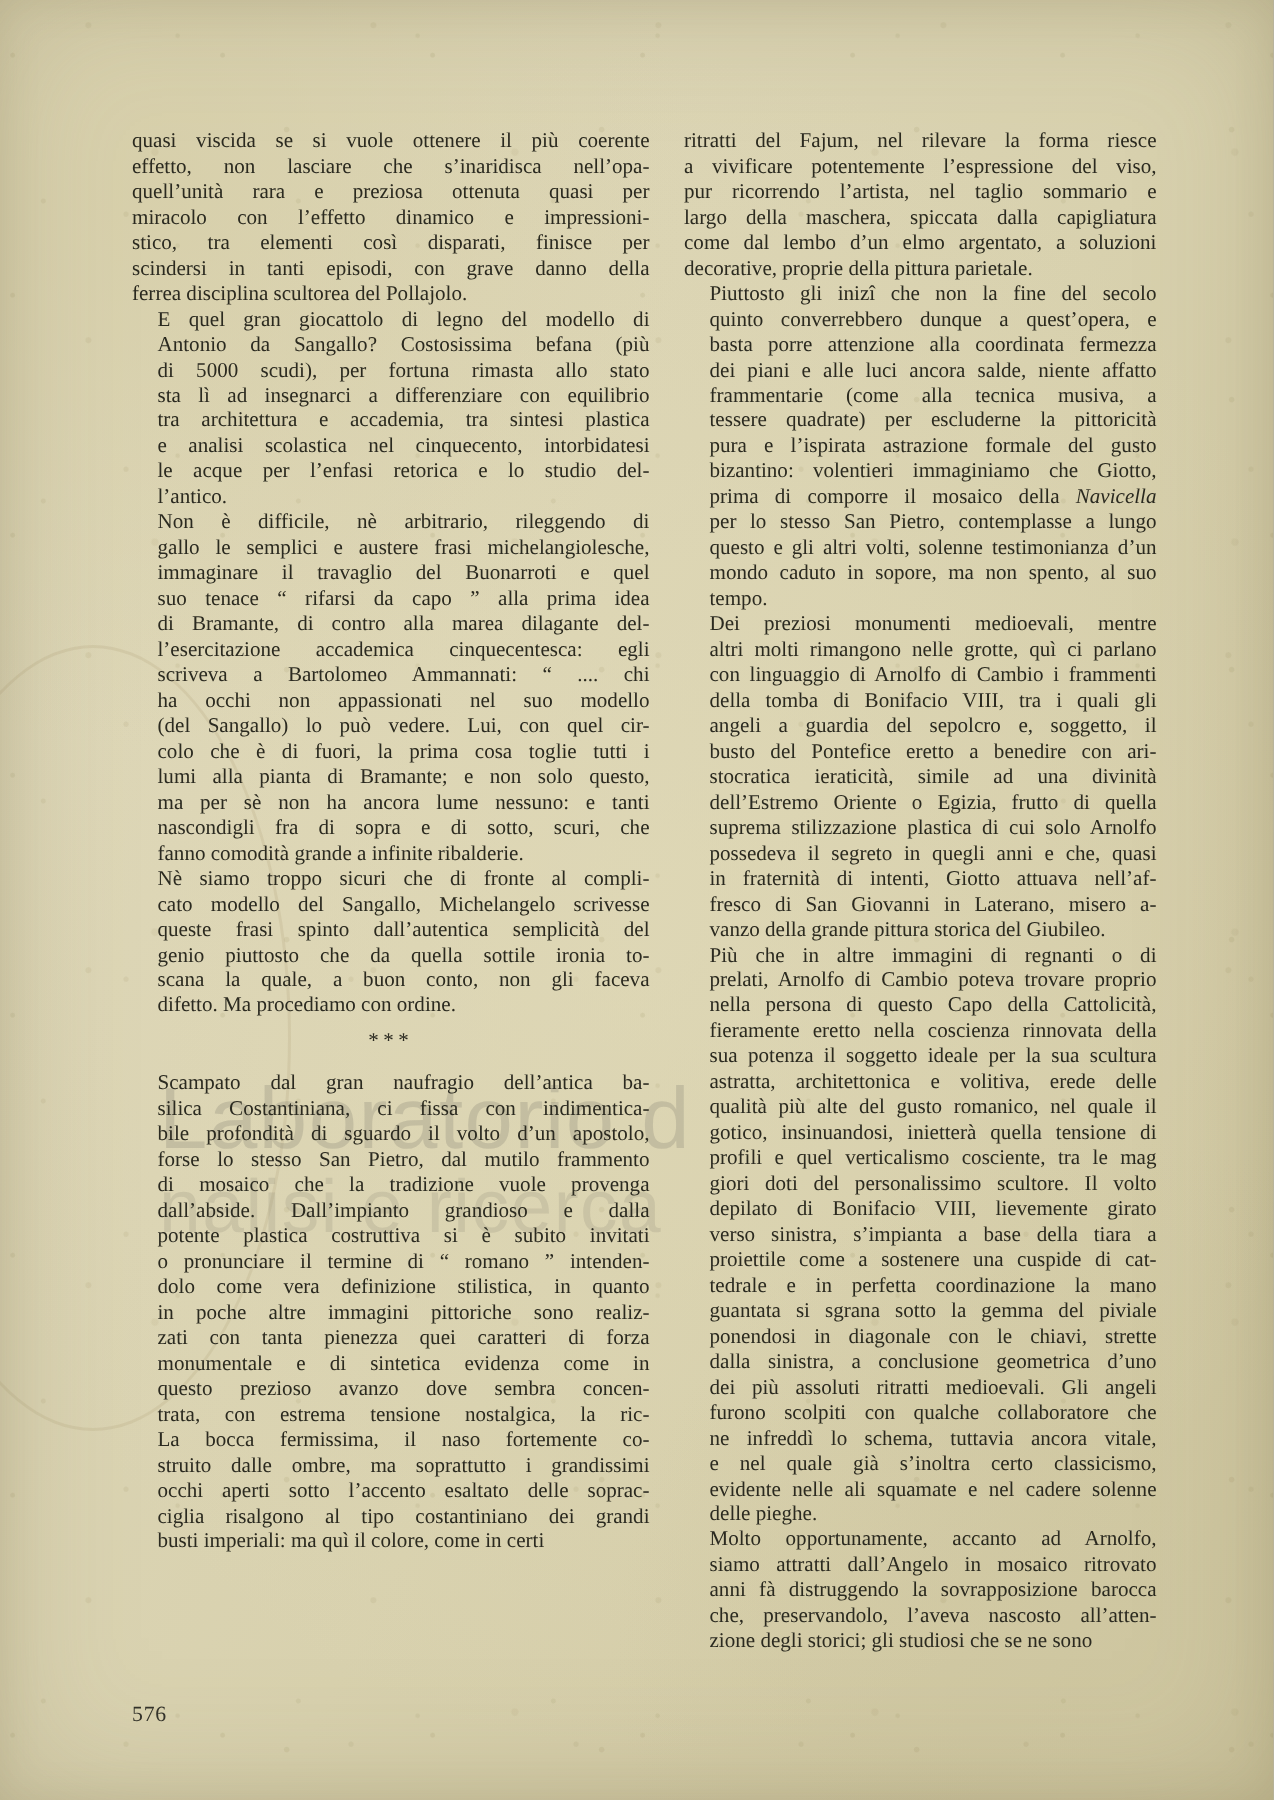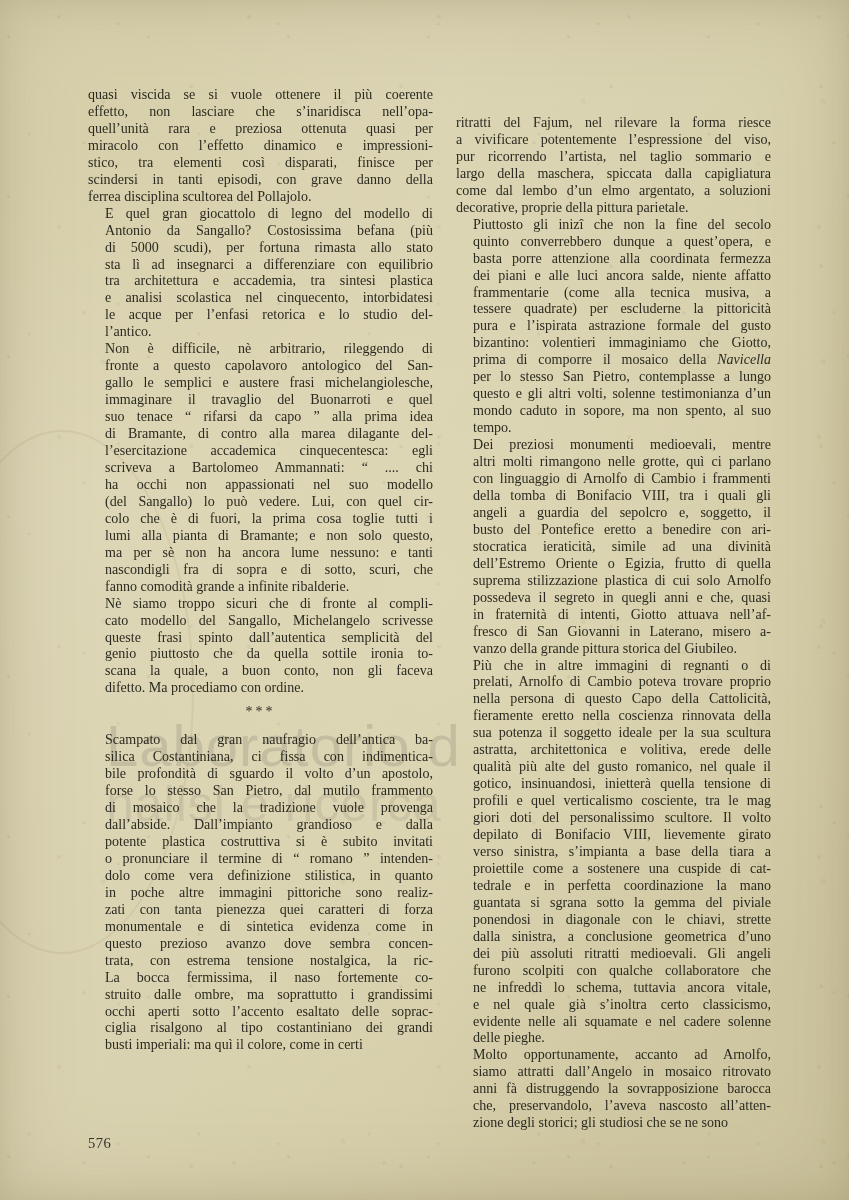--- a/index.html
+++ b/index.html
@@ -95,21 +95,21 @@
     position: absolute;
     top: 84px;
     text-align: justify;
     text-align-last: left;
     font-size: 14.05px;
     line-height: 16.95px;
     hyphens: none;
     word-spacing: 0px;
   }
   .col-left  { left: 88px;  width: 345px; }
-  .col-right { left: 456px; width: 315px; margin-top: 28px; }
+  .col-right { left: 456px; width: 315px; }
 
   .para {
     margin: 0;
     text-indent: 17px;
   }
   .para.noindent { text-indent: 0; }
   .para + .para { margin-top: 0; }
 
   
   .line {
@@ -166,21 +166,20 @@
           <span class="line">Antonio da Sangallo? Costosissima befana (più</span>
           <span class="line">di 5000 scudi), per fortuna rimasta allo stato</span>
           <span class="line">sta lì ad insegnarci a differenziare con equilibrio</span>
           <span class="line">tra architettura e accademia, tra sintesi plastica</span>
           <span class="line">e analisi scolastica nel cinquecento, intorbidatesi</span>
           <span class="line">le acque per l’enfasi retorica e lo studio del-</span>
           <span class="line last">l’antico.</span>
         </div>
         <div class="para">
           <span class="line indent">Non è difficile, nè arbitrario, rileggendo di</span>
-          <span class="line">fronte a questo capolavoro antologico del San-</span>
           <span class="line">gallo le semplici e austere frasi michelangiolesche,</span>
           <span class="line">immaginare il travaglio del Buonarroti e quel</span>
           <span class="line">suo tenace “ rifarsi da capo ” alla prima idea</span>
           <span class="line">di Bramante, di contro alla marea dilagante del-</span>
           <span class="line">l’esercitazione accademica cinquecentesca: egli</span>
           <span class="line">scriveva a Bartolomeo Ammannati: “ .... chi</span>
           <span class="line">ha occhi non appassionati nel suo modello</span>
           <span class="line">(del Sangallo) lo può vedere. Lui, con quel cir-</span>
           <span class="line">colo che è di fuori, la prima cosa toglie tutti i</span>
           <span class="line">lumi alla pianta di Bramante; e non solo questo,</span>

